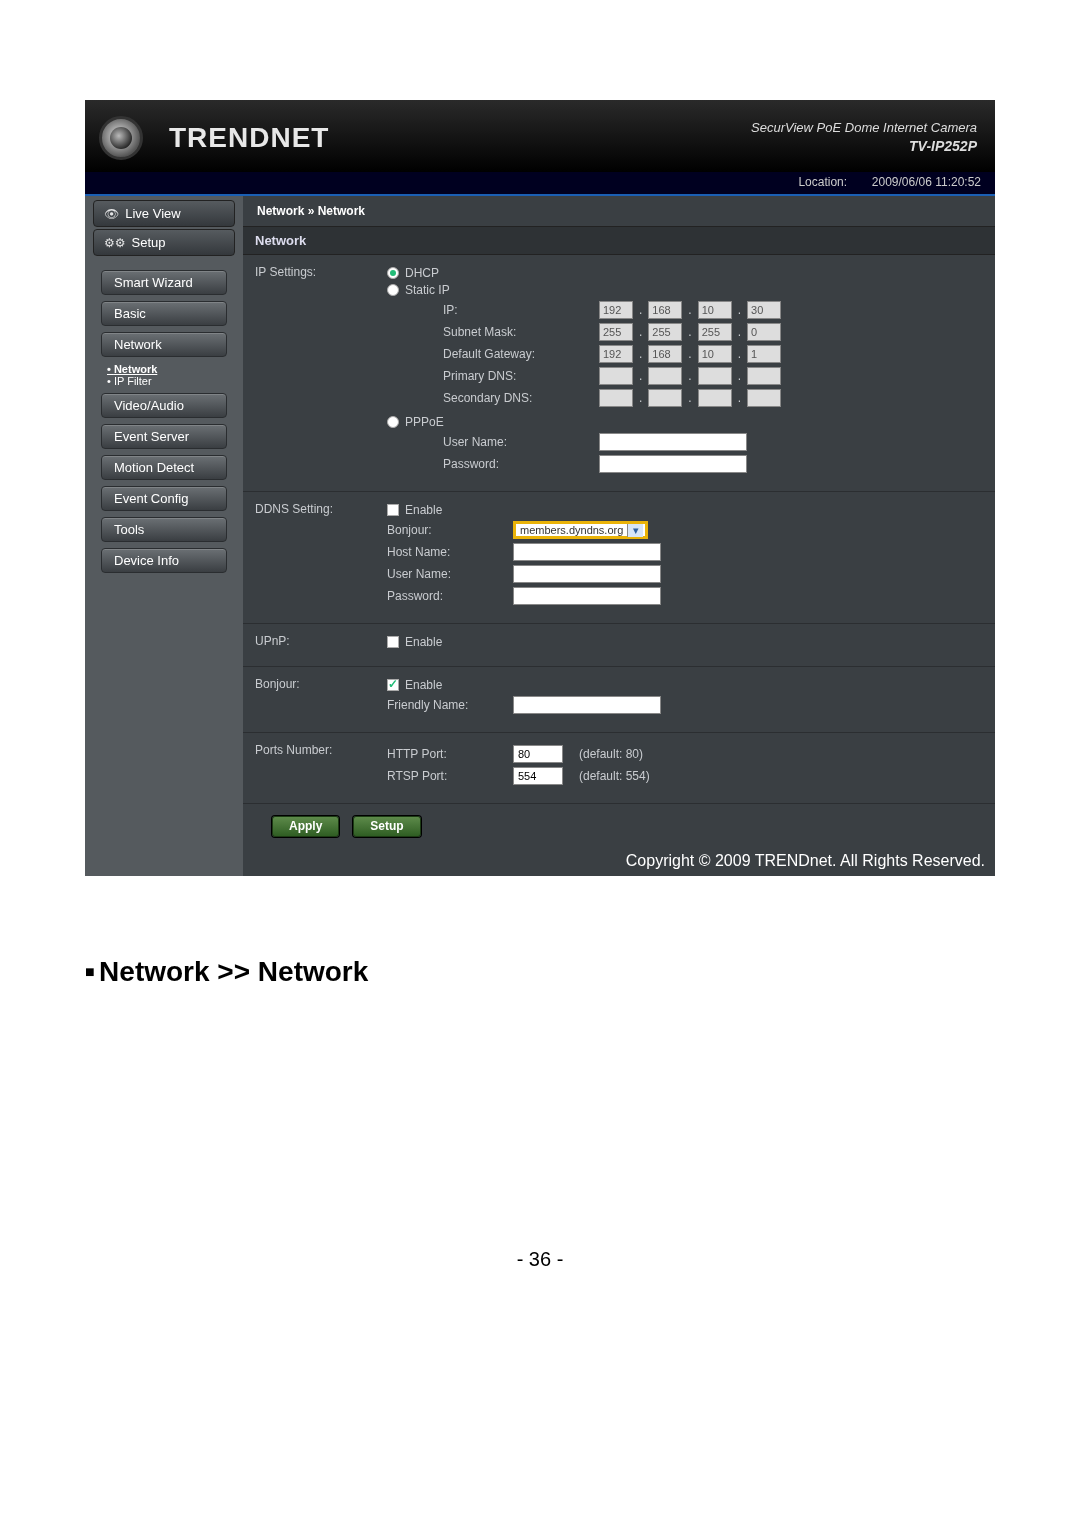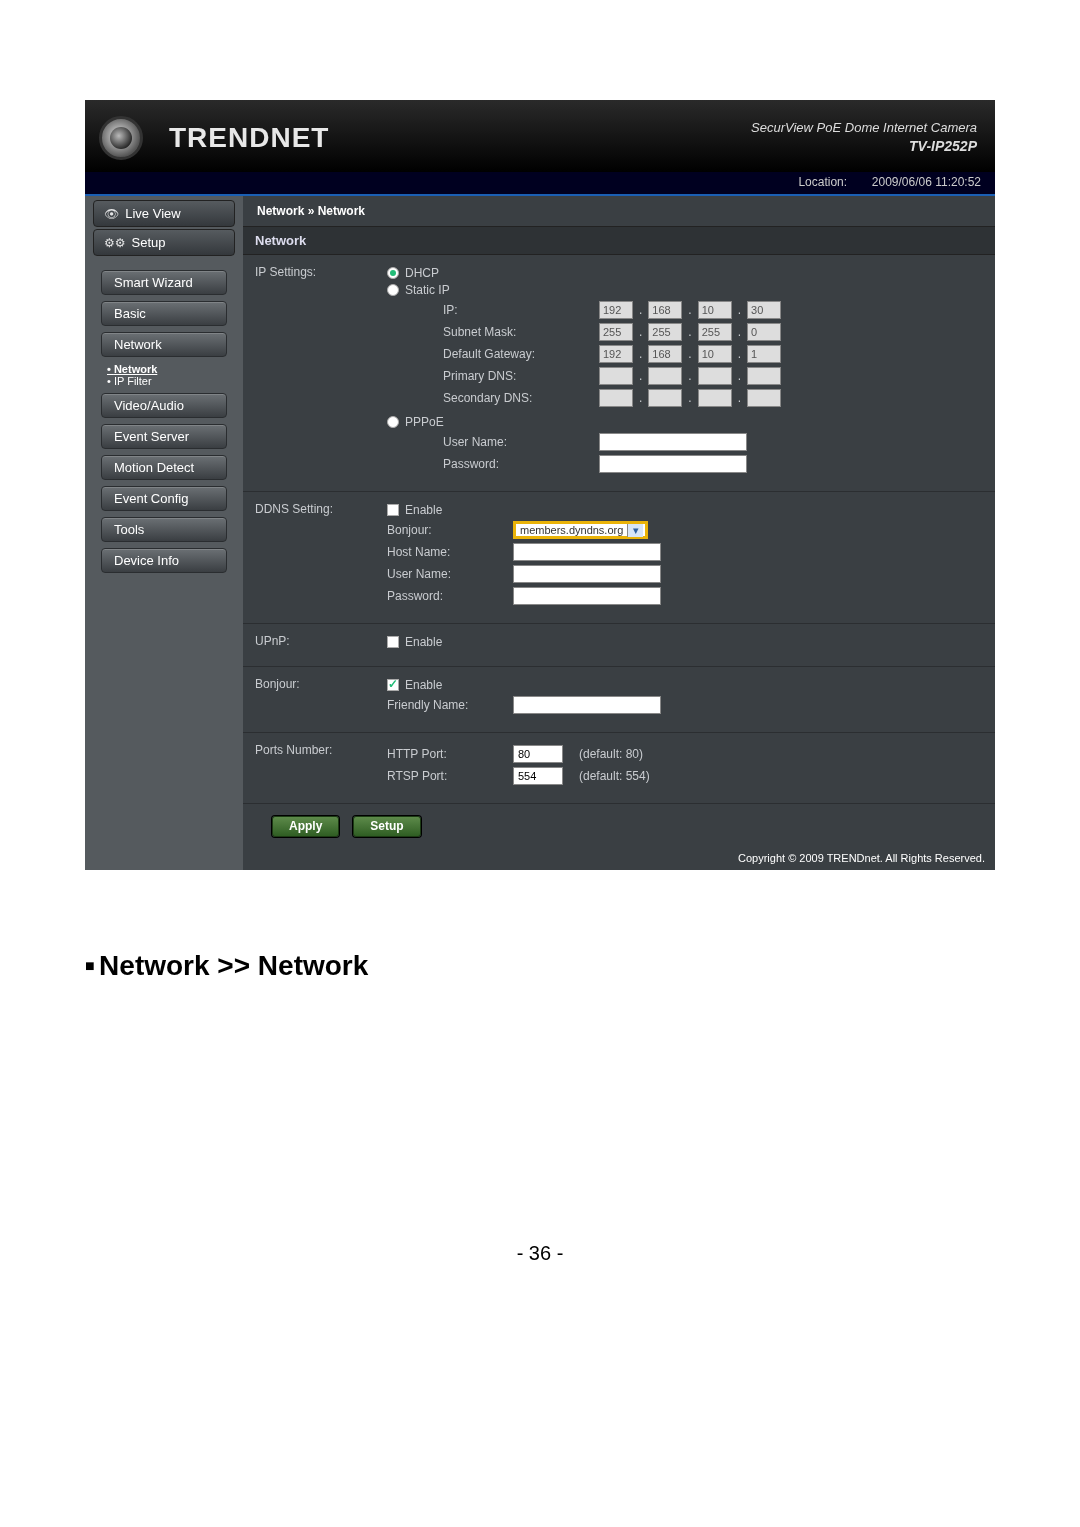--- a/index.html
+++ b/index.html
@@ -66,21 +66,21 @@
   .text-input { width:148px; height:18px; background:#fff; border:1px solid #888; font-size:11px; padding:1px 4px; }
   .text-input.small { width:50px; }
   .select { height:18px; border:3px solid #eab308; background:#fff; color:#333;
     display:inline-flex; align-items:center; padding:0 2px 0 4px; font-size:11px; gap:4px;}
   .select .arrow { background:#d7e5f7; border-left:1px solid #888; width:16px; text-align:center; color:#3060a0;}
   .default-note { margin-left:10px; }
   .footer-btns { display:flex; gap:14px; padding:12px 29px; }
   .btn { background: linear-gradient(#5d8a4a, #2f5e23); color:#fff; font-size:12px;
     padding:2px 16px 3px; border:1px solid #1c3a14; border-radius:3px;
     box-shadow: 0 0 0 1px #000; font-weight:bold; }
-  .copyright { text-align:right; color:#fff; font-size:11px; background:#3a3f43; padding:3px 10px 6px; }
+  .copyright { text-align:right; color:#fff; font-size:16px; background:#3a3f43; padding:3px 10px 6px; }
   .doc-heading { font-size:28px; font-weight:bold; margin-left:0; }
   .doc-heading:before { content:"■  "; font-size:16px; vertical-align:4px; }
   .page-num { text-align:center; font-size:20px; margin-top:260px; }
 </style>
 </head>
 <body>
 
 <div class="page">
   <div class="app-frame">
 

